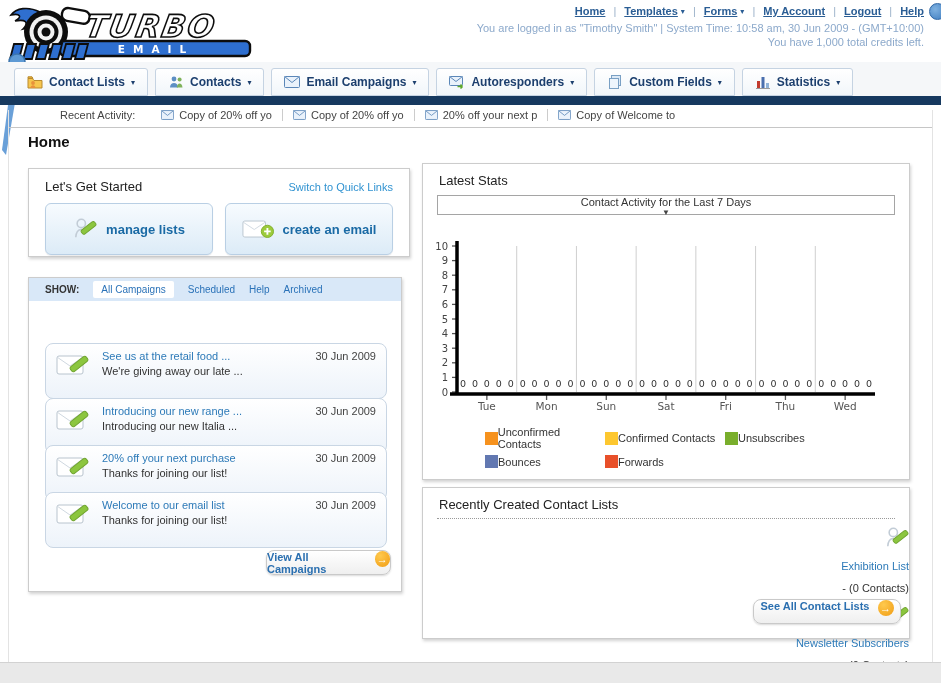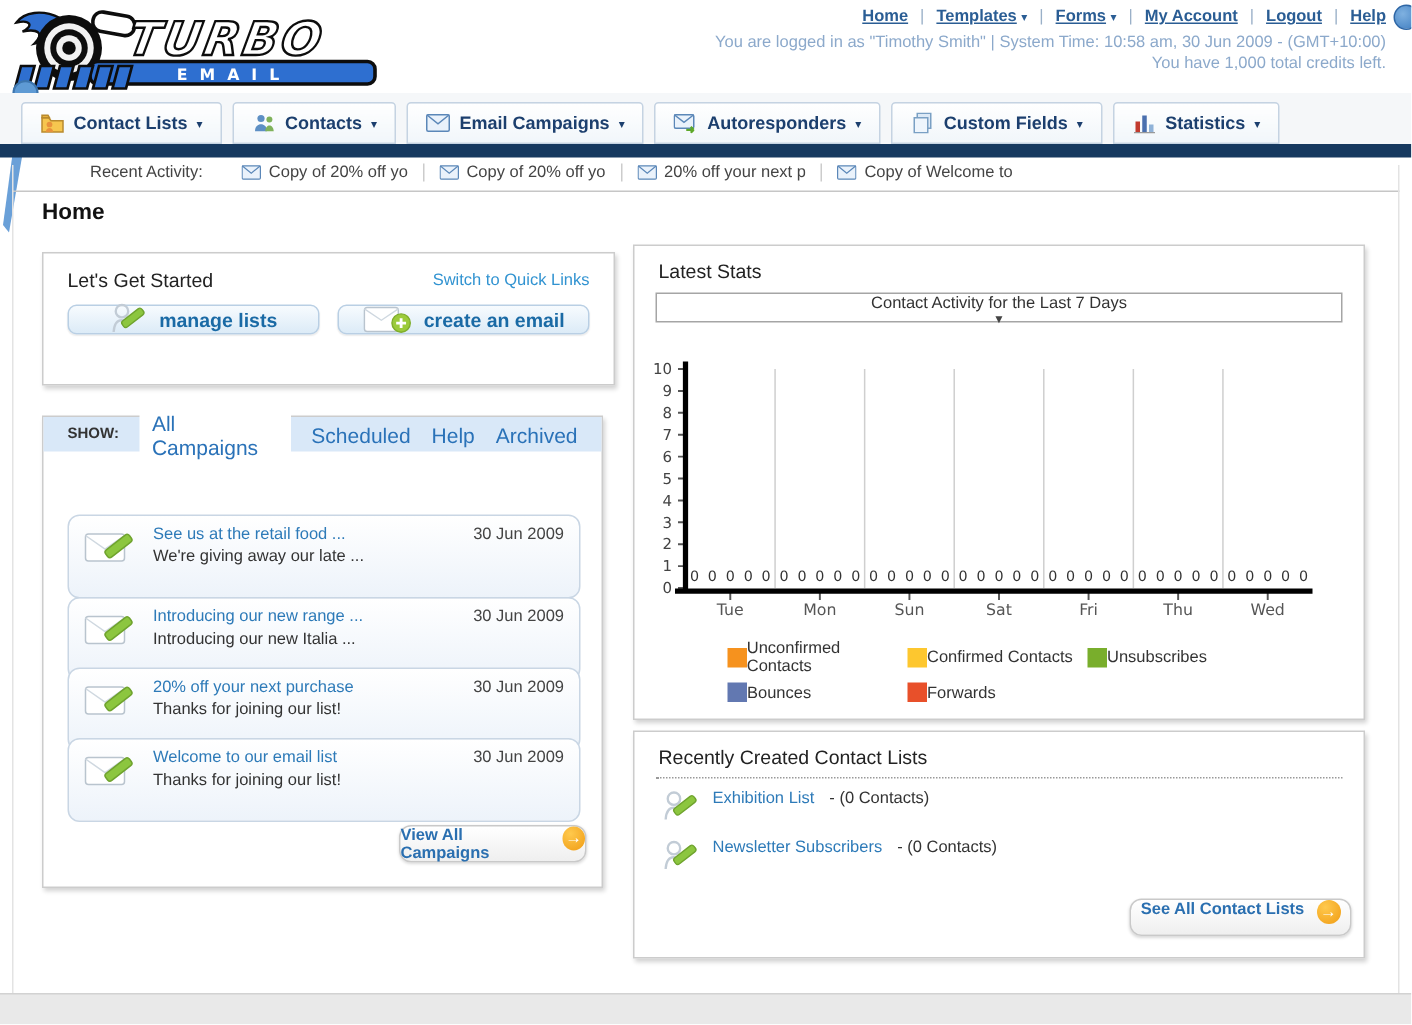--- a/index.html
+++ b/index.html
@@ -42,30 +42,30 @@
   
   .page-title { position:absolute; left:28px; top:133px; font-size:15px; font-weight:800; color:#111; }
   .panel { position:absolute; background:#fff; border:1px solid #ccc; box-shadow:1px 2px 3px rgba(0,0,0,.18); }
   .ptitle { font-size:13px; color:#222; }
 
   
   .p-getstarted { left:28px; top:168px; width:382px; height:89px; }
   .gs-head { display:flex; justify-content:space-between; align-items:center; padding:10px 16px 0 16px; }
   .gs-link { font-size:11px; color:#3193d1; cursor:pointer; text-decoration:none; }
   .gs-btns { display:flex; gap:12px; padding:9px 16px 0 16px; }
-  .gs-btn { flex:1; height:20px; display:flex; align-items:center; justify-content:center; gap:9px;
+  .gs-btn { flex:1; height:52px; display:flex; align-items:center; justify-content:center; gap:9px;
             background:linear-gradient(#f7fbfe,#dcebf7); border:1px solid #b9cfe4; border-radius:6px;
             font-size:13px; font-weight:bold; color:#1a6aa5; cursor:pointer; box-shadow:0 1px 1px rgba(0,0,0,.08); }
 
   
   .p-campaigns { left:28px; top:277px; width:374px; height:315px; }
   .pc-title { padding:9px 16px 8px 16px; }
   .filterbar { margin:0 0 0 0; background:#d9e8f8; height:23px; display:flex; align-items:center; gap:14px; padding:0 16px; }
   .filterbar .show { font-size:10px; font-weight:bold; color:#333; }
-  .flink { font-size:14px; color:#2a72b8; cursor:pointer; text-decoration:none; }
+  .flink { font-size:10px; color:#2a72b8; cursor:pointer; text-decoration:none; }
   .flink.active { background:#fff; padding:3px 8px; border-radius:2px; }
   .card { position:absolute; left:16px; width:342px; height:56px; border:1px solid #c9d6e4; border-radius:8px;
           background:linear-gradient(#ffffff,#edf3fa); cursor:pointer; }
   .card .cicon { position:absolute; left:10px; top:8px; }
   .card .ct { position:absolute; left:56px; top:6px; font-size:11px; color:#2d7ab8; cursor:pointer; }
   .card .cs { position:absolute; left:56px; top:21px; font-size:11px; color:#333; }
   .card .cd { position:absolute; right:10px; top:6px; font-size:11px; color:#444; }
   .pillbtn { position:absolute; display:flex; align-items:flex-start; justify-content:center; gap:8px;
              background:linear-gradient(#ffffff,#efefef); border:1px solid #c9c9c9; border-radius:8px;
              font-size:11px; font-weight:bold; color:#2a6fb0; cursor:pointer; box-shadow:0 1px 2px rgba(0,0,0,.15); }
@@ -81,21 +81,21 @@
   .selectbox .sarr { font-size:8px; color:#444; }
   .chartsvg { position:absolute; left:-6px; top:72px; }
   .legend { position:absolute; left:62px; top:262px; display:grid; grid-template-columns:120px 120px auto; row-gap:5px; column-gap:0; }
   .lgitem { display:flex; align-items:center; gap:0; font-size:11px; color:#333; }
   .swatch { width:13px; height:13px; display:inline-block; }
 
   
   .p-lists { left:422px; top:487px; width:488px; height:152px; }
   .pl-title { padding:9px 16px 6px 16px; }
   .dotted { margin:0 14px; border-top:1px dotted #999; }
-  .clitem { display:flex; align-items:flex-start; gap:10px; padding:7px 0 2px 18px; }
+  .clitem { display:flex; align-items:flex-end; gap:10px; padding:7px 0 2px 18px;flex-direction:column; }
   .clitem .cll { font-size:11px; color:#2d7ab8; cursor:pointer; text-decoration:none; }
   .clitem .clc { font-size:11px; color:#333; }
   .btn-seeall { left:330px; top:111px; width:148px; height:25px; }
 </style>
 </head>
 <body>
 
 <div class="page">
 
   <div class="logo">

